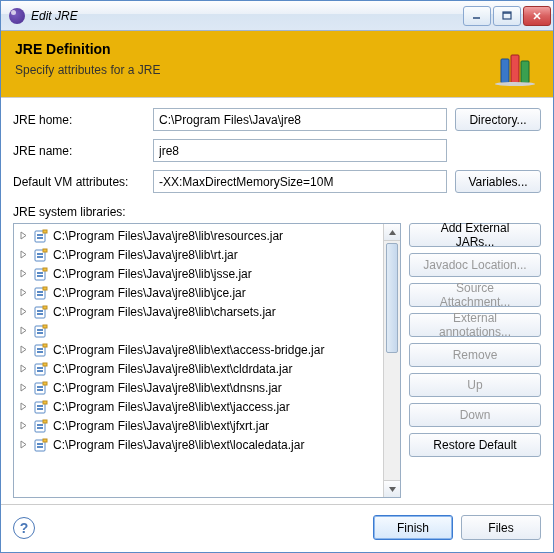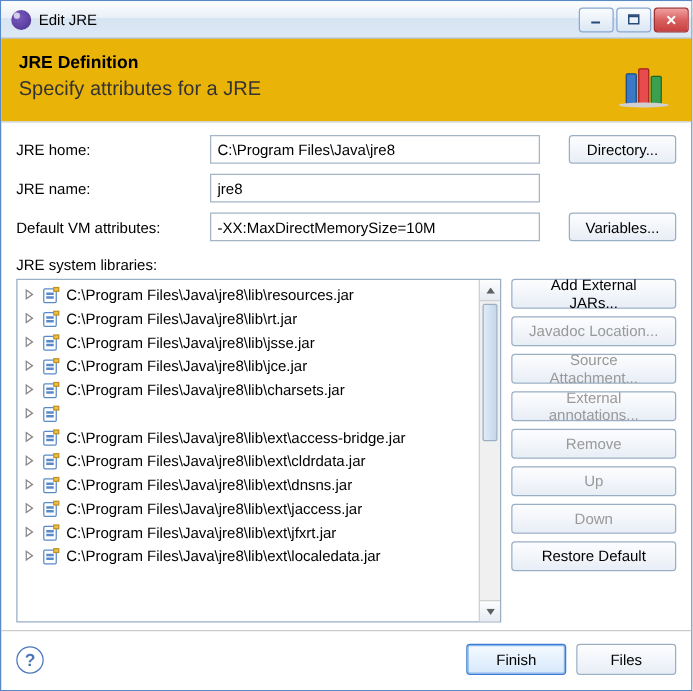--- a/index.html
+++ b/index.html
@@ -1,31 +1,31 @@
 <!DOCTYPE html>
 <html><head>
 <meta charset="utf-8">
 <style>
   * { box-sizing: border-box; }
   body { margin: 0; font-family: "Segoe UI", Tahoma, sans-serif; font-size: 12px; background: #fff; color: #000; }
   .window { width: 554px; height: 553px; border: 1px solid #5a8ac6; background: #fff; display: flex; flex-direction: column; box-shadow: 0 4px 20px rgba(0,0,0,0.3); }
-  .titlebar { height: 30px; background: linear-gradient(to bottom, #fdfdfe 0%, #eaf0f8 45%, #d7e4f2 46%, #dde8f5 100%); display: flex; align-items: center; padding: 0 2px 0 8px; border-bottom: 1px solid #a0b4d0; }
+  .titlebar { height: 30px; background: linear-gradient(to bottom, #fdfdfe 0%, #eaf0f8 45%, #d7e4f2 46%, #dde8f5 100%); display: flex; align-items: center; padding: 0 2px 0 8px; border-bottom: 1px solid #a0b4d0; font-style: italic; }
   .titlebar .eclipse-icon { width: 16px; height: 16px; margin-right: 6px; background: radial-gradient(circle at 6px 6px, #7a5cbf 0%, #4a2e8f 100%); border-radius: 50%; position: relative; }
   .titlebar .eclipse-icon::after { content:""; position:absolute; left:2px; top:2px; width:5px; height:5px; background:#fff; border-radius:50%; opacity:.7; }
   .titlebar .title-text { flex: 1; color: #000; }
   .winbtns { display: flex; gap: 2px; }
   .winbtn { width: 28px; height: 20px; border: 1px solid #8aa8d0; border-radius: 3px; background: linear-gradient(to bottom,#fafcfe,#dbe7f4); display:flex; align-items:center; justify-content:center; font-size:10px; color:#2a4a7a; }
   .winbtn.close { background: linear-gradient(to bottom,#f1a0a0,#d96060,#c94040); border-color:#a03030; color:#fff; font-weight:bold; }
   .header { padding: 10px 14px 8px 14px; display:flex; align-items:flex-start; background:#eab308; }
   .header-text { flex:1; }
   .header h1 { margin:0 0 6px 0; font-size: 14px; font-weight: bold; }
-  .header p { margin:0; font-size:16px; color:#333; }
+  .header p { margin:0; font-size:12px; color:#333; }
   .header-icon { width:48px; height:48px; }
   .body-panel { flex:1; padding: 10px 12px 6px 12px; display:flex; flex-direction:column; border-top:1px solid #ccc; }
-  .form-row { display:flex; align-items:center; margin-bottom:8px; gap:23px; }
+  .form-row { display:flex; align-items:center; margin-bottom:8px; gap:8px; }
   .form-row .lbl { width:132px; }
   .form-row input[type=text] { flex:1; height:23px; border:1px solid #a4b5c6; padding: 2px 5px; font-family:inherit; font-size:12px; }
   .btn { height:23px; border:1px solid #9aaec4; background:linear-gradient(to bottom,#fdfdfe,#e8eef6); border-radius:3px; padding:0 10px; font-family:inherit; font-size:12px; color:#000; display:inline-flex; align-items:center; justify-content:center; cursor:pointer;text-align:center; }
   .btn:disabled { color:#999; }
   .sidebtn { width:86px; }
   .syslib-label { margin: 4px 0 4px 0; }
   .syslib-area { flex:1; display:flex; gap:8px; min-height:0; }
   .tree-wrap { flex:1; border:1px solid #9aaec4; background:#fff; display:flex; min-height:0; }
   .tree { flex:1; overflow:hidden; padding:2px 0; }
   .tree-row { display:flex; align-items:center; height:19px; padding:0 0 0 4px; gap:4px; white-space:nowrap; }

